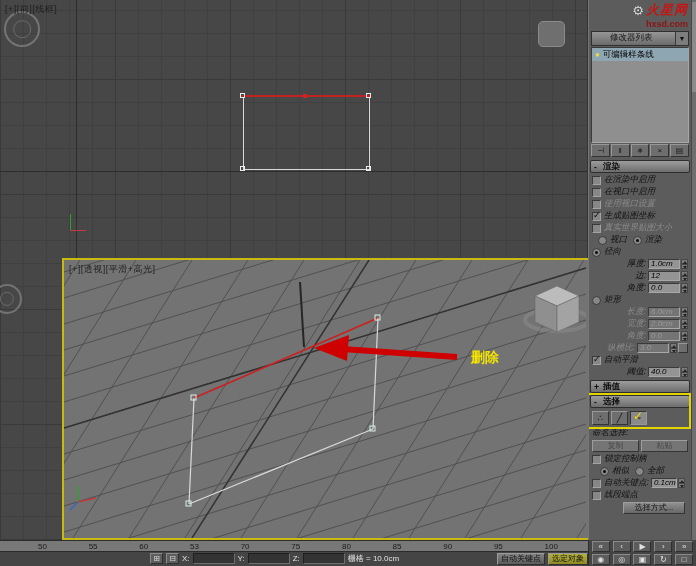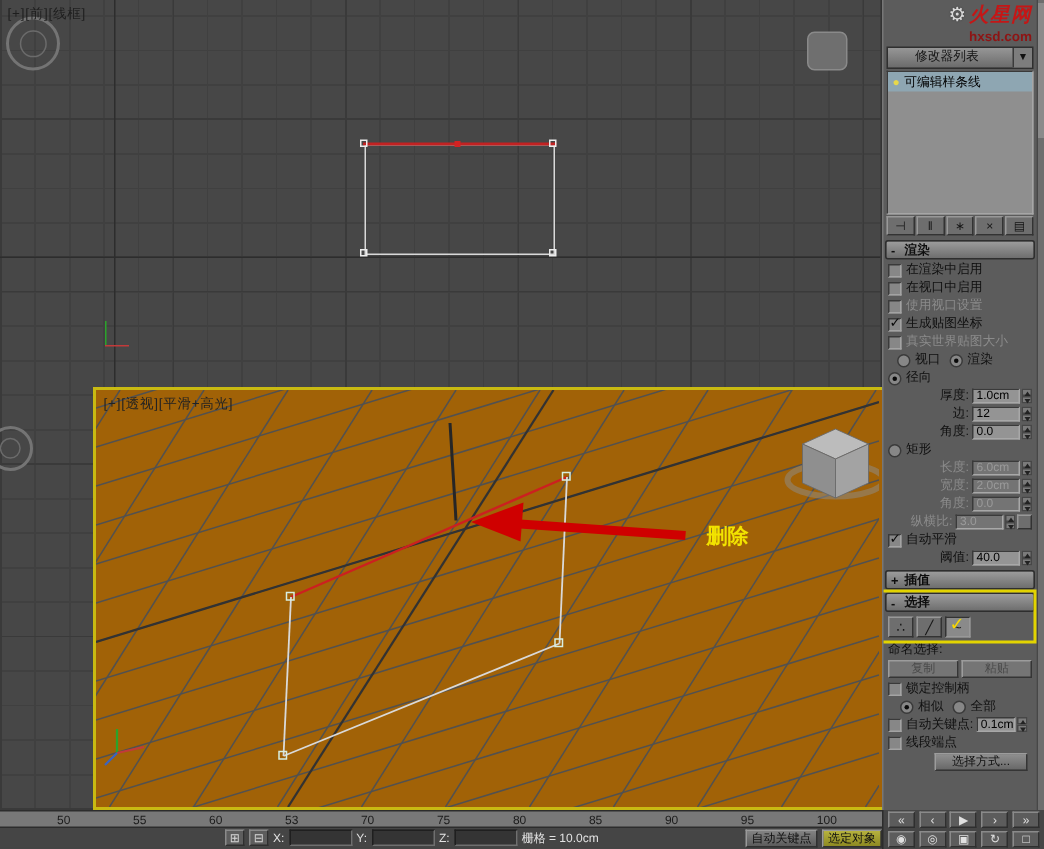--- a/index.html
+++ b/index.html
@@ -29,21 +29,21 @@
   .vtx { position:absolute; width:5px; height:5px; border:1px solid #ececec; background:transparent; }
   .vtx-red { position:absolute; width:4px; height:4px; background:#d22222; }
   .tripod-g { position:absolute; width:1px; height:16px; background:#2ba32b; }
   .tripod-r { position:absolute; width:16px; height:1px; background:#c23a3a; }
   .ghost-circle { position:absolute; border:2px solid #747474; border-radius:50%; }
   .ghost-circle .inner { position:absolute; left:50%; top:50%; transform:translate(-50%,-50%); border:1px solid #6b6b6b; border-radius:50%; width:55%; height:55%; }
   .ghost-cube { position:absolute; width:27px; height:26px; background:#6f6f6f; border:1px solid #8a8a8a; border-radius:5px; }
   
   .persp-vp {
     position:absolute; left:62px; top:258px; width:560px; height:282px;
-    border:2px solid #c9ba12; background:#a16207; overflow:hidden; z-index:2;
+    border:2px solid #c9ba12; background:#737373; overflow:hidden; z-index:2;
   }
   .persp-vp .vp-label { color:#222; }
   
   .bottom { position:absolute; left:0; top:540px; width:696px; height:26px; display:flex; z-index:4; background:#454545; }
   .bottom-left { width:588px; display:flex; flex-direction:column; }
   .ruler {
     height:12px; background:#787878; border-top:1px solid #2c2c2c; border-bottom:1px solid #2c2c2c;
     display:flex; justify-content:space-between; align-items:center;
     padding:0 30px 0 38px; font-size:8px; color:#1b1b1b;
   }
@@ -70,21 +70,21 @@
   .logo-url { font-size:9px; font-weight:bold; color:#8e1414; }
   .dropdown { margin:1px 2px; height:15px; background:linear-gradient(#969696,#6b6b6b); border:1px solid #2f2f2f; display:flex; align-items:flex-start; font-size:8.5px; padding-left:18px; }
   .dropdown .dd-arrow { margin-left:auto; width:13px; height:13px; background:#7d7d7d; border-left:1px solid #3a3a3a; font-size:7px; text-align:center; line-height:13px; color:#111; }
   .stackbox { margin:0 2px; height:96px; background:#8f8f8f; border:1px solid; border-color:#3a3a3a #a6a6a6 #a6a6a6 #3a3a3a; overflow:hidden; }
   .stackrow { height:13px; background:#8ea6b2; display:flex; align-items:center; gap:3px; padding-left:3px; font-size:8.5px; color:#000; }
   .bulb { color:#e8d84a; font-size:8px; }
   .stacktools { display:flex; gap:1px; padding:1px 2px; }
   .tbtn { flex:1; height:13px; background:#6e6e6e; border:1px solid; border-color:#989898 #333 #333 #989898; font-size:8px; color:#141414; text-align:center; line-height:11px; }
   .rh { height:13px; margin:2px 1px 1px; background:linear-gradient(#9c9c9c,#6e6e6e); border:1px solid #2e2e2e; border-radius:2px; display:flex; align-items:center; font-size:8.5px; font-weight:bold; color:#0e0e0e; padding:0 3px; }
   .rh .pm { width:9px; font-weight:bold; }
-  .row { display:flex; align-items:center; min-height:11px; padding:0 3px; font-size:8.5px; color:#101010; white-space:nowrap; overflow:hidden; }
+  .row { display:flex; align-items:center; min-height:11px; padding:0 3px; font-size:8.5px; color:#101010; white-space:nowrap; overflow:hidden;font-style:italic; }
   .row.dis, .row.dis .slbl { color:#8b8b8b; }
   .chk { flex:none; width:9px; height:9px; background:#878787; border:1px solid; border-color:#3a3a3a #a3a3a3 #a3a3a3 #3a3a3a; margin-right:3px; position:relative; }
   .chk.on::after { content:"✓"; position:absolute; left:0; top:-3px; font-size:9px; color:#0a0a0a; }
   .rad { flex:none; width:9px; height:9px; border-radius:50%; background:#878787; border:1px solid #3a3a3a; margin-right:3px; position:relative; }
   .rad.on::after { content:""; position:absolute; left:2px; top:2px; width:3px; height:3px; border-radius:50%; background:#0a0a0a; }
   .slbl { flex:1; text-align:right; margin-right:2px; }
   .field { width:32px; height:10px; background:#949494; border:1px solid; border-color:#3a3a3a #a8a8a8 #a8a8a8 #3a3a3a; font-size:8px; line-height:8px; color:#000; padding-left:2px; }
   .field.dis { background:#747474; color:#9a9a9a; }
   .spinner { width:7px; height:10px; display:flex; flex-direction:column; margin-left:1px; }
   .spinner i { flex:1; background:#7b7b7b; border:1px solid #474747; position:relative; }

